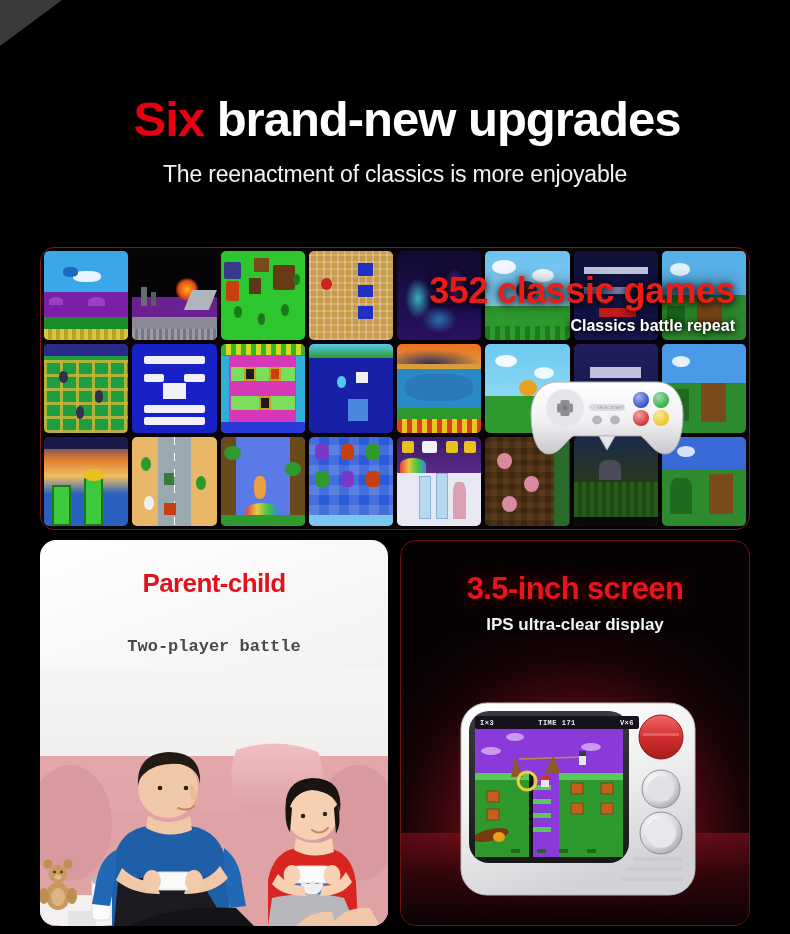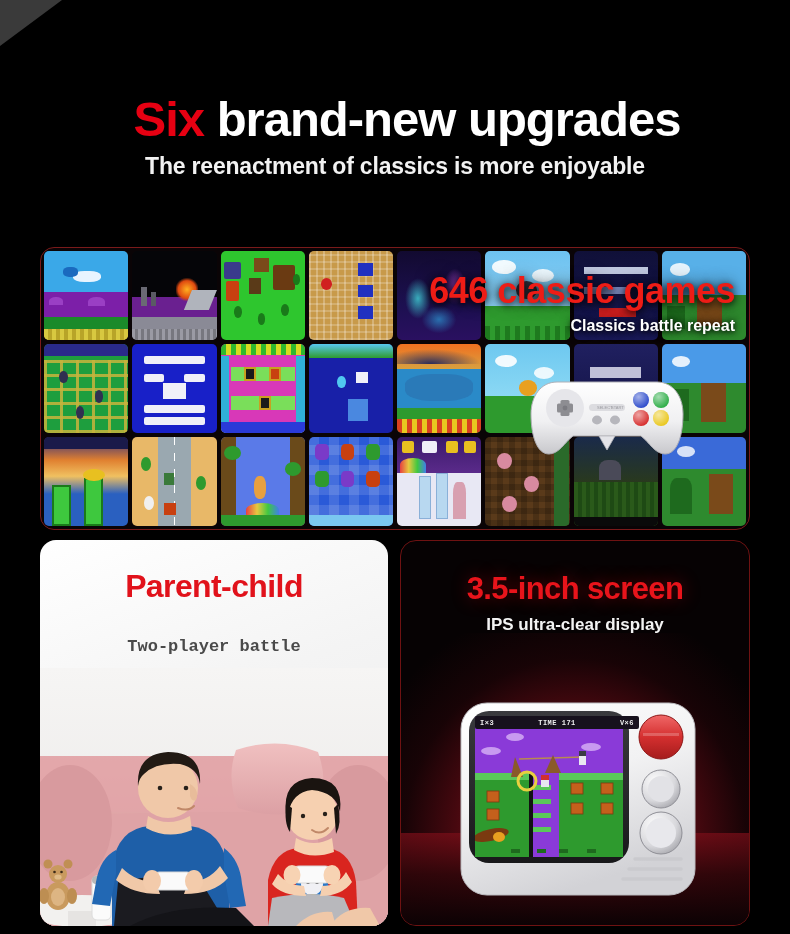--- a/index.html
+++ b/index.html
@@ -12,21 +12,21 @@
   }
 
   
   .header{ position:absolute; top:92px; left:0; width:790px; text-align:center; }
   .title{
     font-size:49px; font-weight:700; color:#ffffff; letter-spacing:-1px;
     line-height:1.12; white-space:nowrap;padding-left:24px;
   }
   .title .accent{ color:#e60012; }
   .subtitle{
-    margin-top:6px; font-size:23px; font-weight:700; color:#f2f2f2;
+    margin-top:14px; font-size:23px; font-weight:400; color:#f2f2f2;
     letter-spacing:-0.2px; white-space:nowrap;
   }
 
   
   .games-panel{
     position:absolute; left:40px; top:247px; width:710px; height:283px;
     border-radius:14px; overflow:hidden; background:#0a0406;
     border:1px solid #7a1a1a;
   }
   .games-grid{
@@ -56,21 +56,21 @@
   .gamepad{ position:absolute; left:527px; top:366px; width:160px; height:96px; }
 
   
   .panel-left{
     position:absolute; left:40px; top:540px; width:348px; height:386px;
     border-radius:16px; overflow:hidden;
     background:linear-gradient(160deg,#ffffff 0%,#f4f4f4 42%,#e9e9ea 100%);
   }
   .pl-title{
     position:absolute; top:28px; width:100%; text-align:center;
-    font-size:32px; font-weight:700; color:#e1121b; line-height:1.16; letter-spacing:-0.6px;
+    font-size:26px; font-weight:700; color:#e1121b; line-height:1.16; letter-spacing:-0.6px;
   }
   .pl-sub{
     position:absolute; top:97px; width:100%; text-align:center;
     font-size:17px; font-weight:600; color:#4a4a4a;font-family:Liberation Mono, monospace;
   }
   .photo{ position:absolute; left:0; top:128px; width:348px; height:258px; overflow:hidden; }
 
   .panel-right{
     position:absolute; left:400px; top:540px; width:350px; height:386px;
     border-radius:16px; overflow:hidden;
@@ -278,21 +278,21 @@
       <i style="left:0;top:90%;width:100%;height:10%;background:#0a0a0a;"></i>
     </div>
     <div class="tile" style="background:linear-gradient(180deg,#3a6ad8 0%,#3a6ad8 36%,#2e8a2e 36%);">
       <i style="left:10%;top:46%;width:26%;height:40%;background:#1e6a1e;border-radius:30% 30% 0 0;"></i>
       <i style="left:56%;top:42%;width:28%;height:44%;background:#7a4a1a;"></i>
       <i style="left:18%;top:10%;width:22%;height:12%;background:#fff;border-radius:50%;opacity:.8;"></i>
     </div>
   </div>
 
   <div class="games-overlay">
-    <div class="games-headline">646 classic games</div>
+    <div class="games-headline">352 classic games</div>
     <div class="games-sub">Classics battle repeat</div>
   </div>
 </div>
 
 <svg class="gamepad" viewBox="0 0 160 96">
   <defs>
     <linearGradient id="padg" x1="0" y1="0" x2="0" y2="1">
       <stop offset="0" stop-color="#ffffff"></stop>
         <stop offset="0.55" stop-color="#f0f0f2"></stop>
         <stop offset="1" stop-color="#c8c8cc"></stop>

